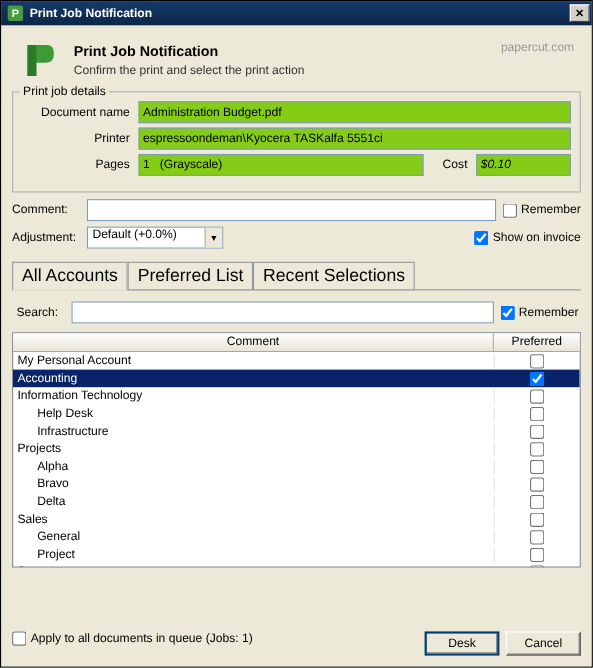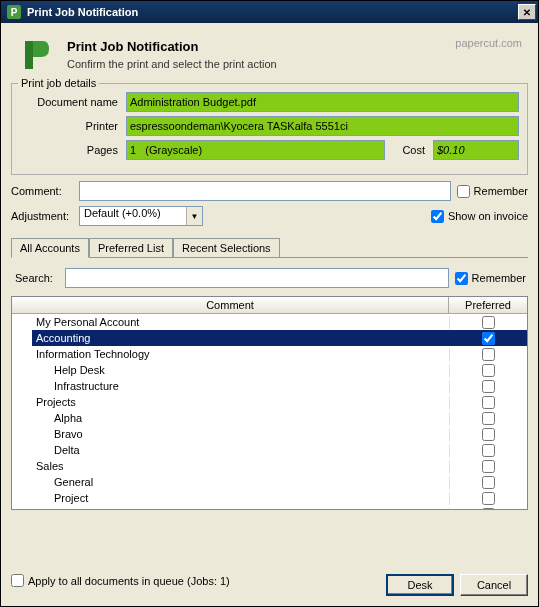--- a/index.html
+++ b/index.html
@@ -170,21 +170,21 @@
 .tabstrip {
   display: flex;
   align-items: flex-end;
   margin-top: 6px;
   border-bottom: 1px solid #919b9c;
 }
 .tab {
   border: 1px solid #919b9c;
   background: #ece9d8;
   padding: 3px 8px;
-  font-size: 11px;
+  font-size: 16px;
   cursor: pointer;
   margin-right: 0px;
   position: relative;
   bottom: -1px;
 }
 .tab.active {
   border-bottom: 1px solid #ece9d8;
   background: #ece9d8;
 }
 
@@ -217,21 +217,20 @@
   background: linear-gradient(#fefefe, #e8e4d6);
 }
 .th.account { flex: 1; }
 .th.pref { width: 78px; border-right: none; }
 
 .table-body { flex: 1; overflow-y: auto; }
 .tr {
   display: flex;
   height: 16px;
   align-items: center;
-  margin-left: 20px;
 }
 .tr.selected { background: #0a246a; color: #fff; }
 .td-account {
   flex: 1;
   padding-left: 4px;
   white-space: nowrap;
   overflow: hidden;
 }
 .td-account.indent1 { padding-left: 22px; }
 .td-pref {

